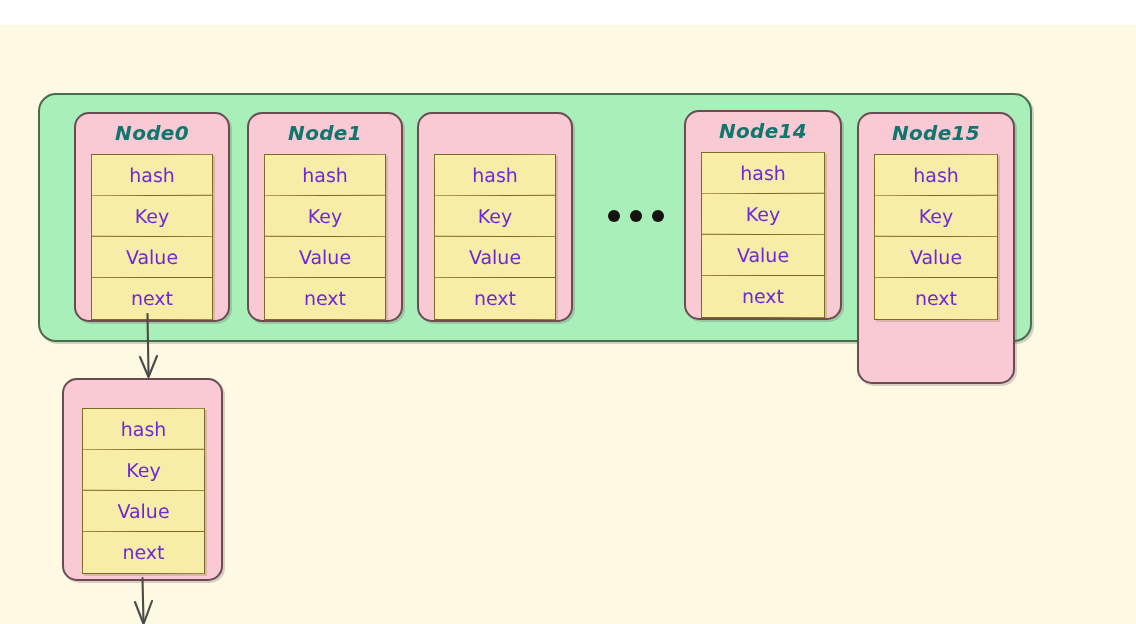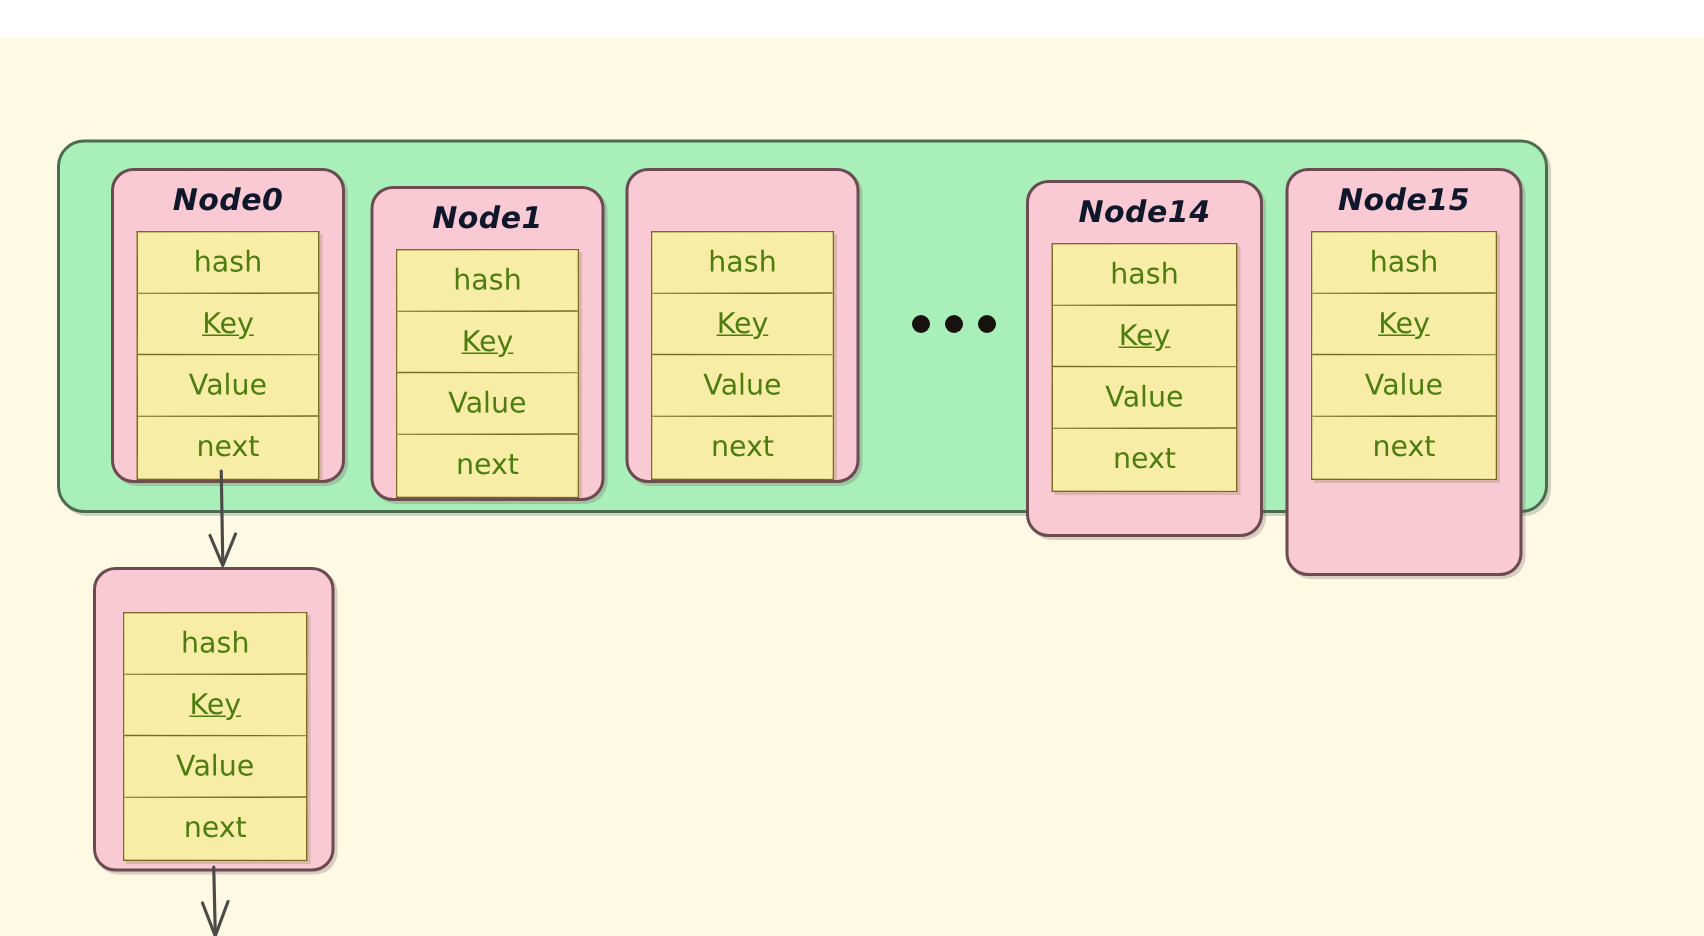--- a/index.html
+++ b/index.html
@@ -57,21 +57,21 @@
   .node-title {
     position: absolute;
     left: 0;
     right: 0;
     top: 7px;
     text-align: center;
     font-family: "DejaVu Sans", sans-serif;
     font-size: 20px;
     font-style: italic;
     font-weight: 600;
-    color: #0f172a;
+    color: #0f766e;
     letter-spacing: 0.3px;
     white-space: nowrap;
   }
 
   
   .fields {
     position: absolute;
     left: 15px;
     right: 15px;
     top: 40px;
@@ -79,33 +79,33 @@
     box-sizing: border-box;
     background: #f8eda6;
     box-shadow: 2px 2px 0 rgba(120,105,40,0.22);
   }
   .field {
     height: 41px;
     line-height: 41px;
     text-align: center;
     font-family: "DejaVu Sans", sans-serif;
     font-size: 19px;
-    color: #4d7c0f;
+    color: #6d28d9;
     border-bottom: 1.8px solid #7a6a24;
     box-sizing: border-box;
     background: #f8eda6;
     white-space: nowrap;
   }
   .field:last-child {
     border-bottom: none;
   }
 
   
   .fields .field:nth-child(1) { transform: rotate(-0.16deg); }
-  .fields .field:nth-child(2) { transform: rotate(0.14deg); text-decoration: underline; }
+  .fields .field:nth-child(2) { transform: rotate(0.14deg); }
   .fields .field:nth-child(3) { transform: rotate(-0.10deg); }
   .fields .field:nth-child(4) { transform: rotate(0.12deg); }
 
   
   .ellipsis {
     position: absolute;
     left: 606px;
     top: 203px;
     width: 56px;
     height: 22px;
@@ -156,21 +156,21 @@
     <div class="node" style="left:34px; top:17px; width:156px; height:210px;">
       <div class="node-title">Node0</div>
       <div class="fields">
         <div class="field">hash</div>
         <div class="field">Key</div>
         <div class="field">Value</div>
         <div class="field">next</div>
       </div>
     </div>
 
-    <div class="node" style="left:207px; top:29px; width:156px; height:210px;">
+    <div class="node" style="left:207px; top:17px; width:156px; height:210px;">
       <div class="node-title">Node1</div>
       <div class="fields">
         <div class="field">hash</div>
         <div class="field">Key</div>
         <div class="field">Value</div>
         <div class="field">next</div>
       </div>
     </div>
 
     <div class="node" style="left:377px; top:17px; width:156px; height:210px;">
@@ -181,21 +181,21 @@
         <div class="field">next</div>
       </div>
     </div>
 
     <div class="ellipsis" style="left:568px; top:110px;">
       <span class="dot"></span>
       <span class="dot"></span>
       <span class="dot"></span>
     </div>
 
-    <div class="node" style="left:644px; top:25px; width:158px; height:238px;">
+    <div class="node" style="left:644px; top:15px; width:158px; height:210px;">
       <div class="node-title">Node14</div>
       <div class="fields">
         <div class="field">hash</div>
         <div class="field">Key</div>
         <div class="field">Value</div>
         <div class="field">next</div>
       </div>
     </div>
 
     <div class="node" style="left:817px; top:17px; width:158px; height:272px;">

